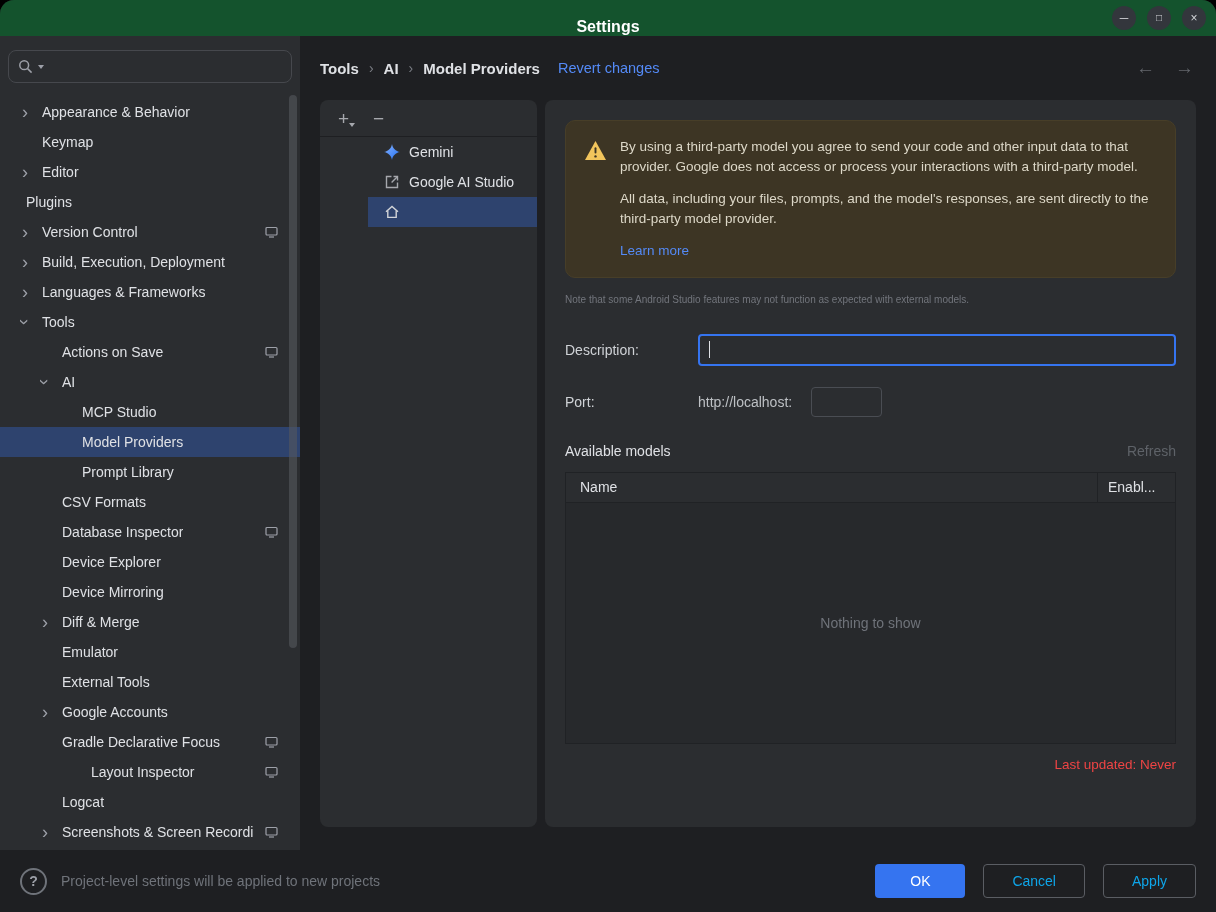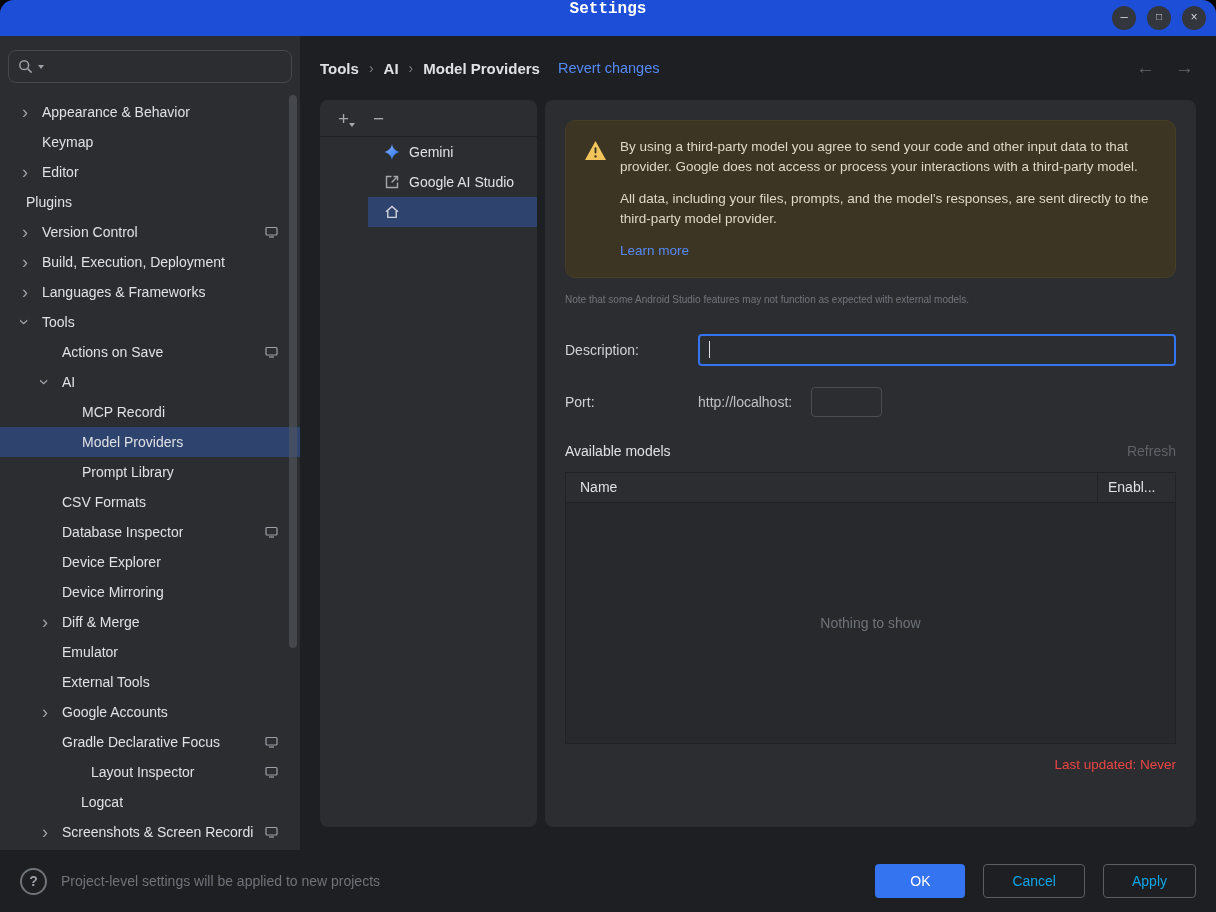--- a/index.html
+++ b/index.html
@@ -1,21 +1,21 @@
 <!DOCTYPE html>
 <html><head>
 <meta charset="utf-8">
 <style>
   * { box-sizing: border-box; margin: 0; padding: 0; }
   html, body { width: 1216px; height: 912px; background: #000; }
   body { font-family: "Liberation Sans", sans-serif; }
   .window { width: 1216px; height: 912px; background: #1e1f22; border-radius: 14px 14px 0 0; overflow: hidden; display: flex; flex-direction: column; }
 
   
-  .titlebar { height: 36px; flex: none; background: #1d4ed8; position: relative; display: flex; align-items: flex-start; justify-content: center; font-family: Liberation Mono, monospace; }
+  .titlebar { height: 36px; flex: none; background: #14532d; position: relative; display: flex; align-items: flex-end; justify-content: center; }
   .titlebar-title { color: #ffffff; font-size: 16px; font-weight: bold; }
   .window-controls { position: absolute; right: 10px; top: 6px; display: flex; gap: 11px; }
   .win-btn { width: 24px; height: 24px; border-radius: 50%; background: #33363c; color: #d2d4d8; display: flex; align-items: center; justify-content: center; font-size: 12px; line-height: 1; cursor: default; }
   .win-btn.max span { font-size: 10px; }
 
   
   .content { flex: 1; display: flex; min-height: 0; }
 
   
   .sidebar { width: 300px; flex: none; background: #2b2d30; position: relative; display: flex; flex-direction: column; }
@@ -166,21 +166,21 @@
                 <path d="M4 11 H9"></path>
               </svg>
             </span>
           </div>
           <div class="tree-row" style="padding-left: 36px;">
             <span class="chev expanded">›</span>
             <span class="tree-label">AI</span>
           </div>
           <div class="tree-row" style="padding-left: 56px;">
             <span class="chev"></span>
-            <span class="tree-label">MCP Recordi</span>
+            <span class="tree-label">MCP Studio</span>
           </div>
           <div class="tree-row selected" style="padding-left: 56px;">
             <span class="chev"></span>
             <span class="tree-label">Model Providers</span>
           </div>
           <div class="tree-row" style="padding-left: 56px;">
             <span class="chev"></span>
             <span class="tree-label">Prompt Library</span>
           </div>
           <div class="tree-row" style="padding-left: 36px;">
@@ -234,21 +234,21 @@
           <div class="tree-row" style="padding-left: 36px; margin-left: 29px;">
             <span class="chev"></span>
             <span class="tree-label">Layout Inspector</span>
             <span class="tree-badge">
               <svg width="13" height="12" viewBox="0 0 13 12" fill="none" stroke="#9da0a8" stroke-width="1.2">
                 <rect x="1" y="1.5" width="11" height="7.5" rx="1"></rect>
                 <path d="M4 11 H9"></path>
               </svg>
             </span>
           </div>
-          <div class="tree-row" style="padding-left: 55px;">
+          <div class="tree-row" style="padding-left: 36px;">
             <span class="chev"></span>
             <span class="tree-label">Logcat</span>
           </div>
           <div class="tree-row" style="padding-left: 36px;">
             <span class="chev">›</span>
             <span class="tree-label">Screenshots &amp; Screen Recordi</span>
             <span class="tree-badge">
               <svg width="13" height="12" viewBox="0 0 13 12" fill="none" stroke="#9da0a8" stroke-width="1.2">
                 <rect x="1" y="1.5" width="11" height="7.5" rx="1"></rect>
                 <path d="M4 11 H9"></path>

